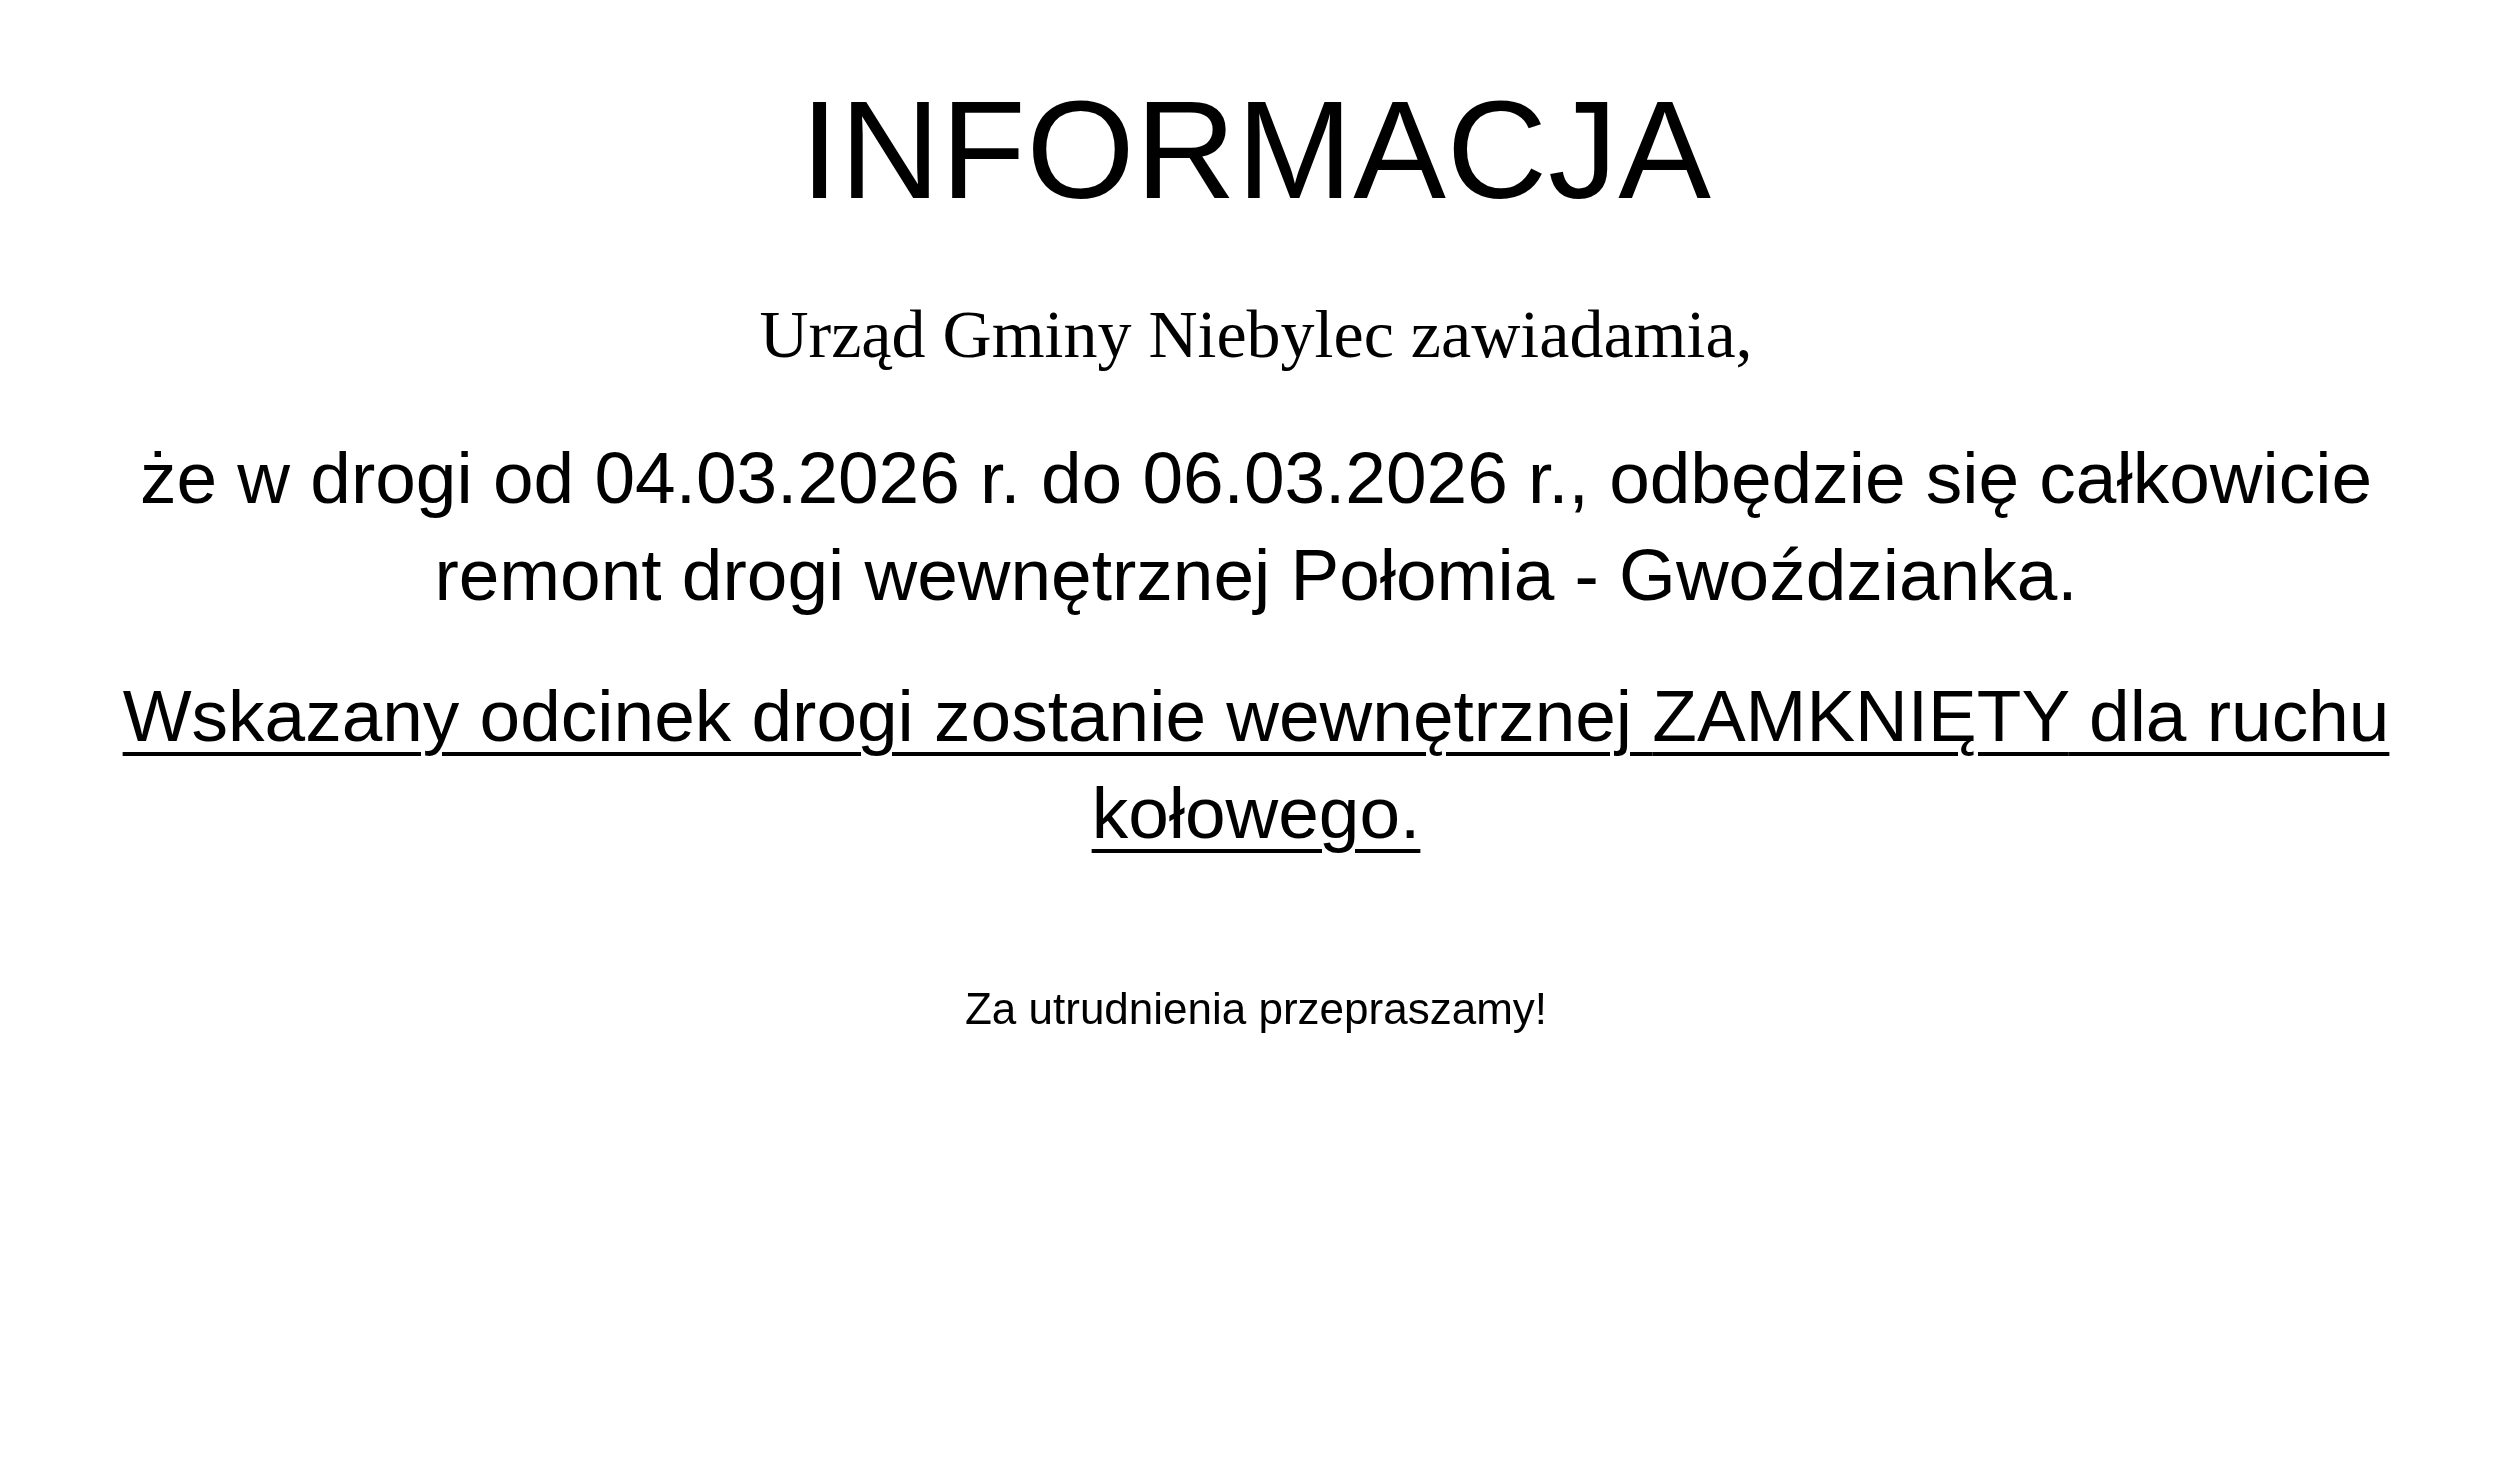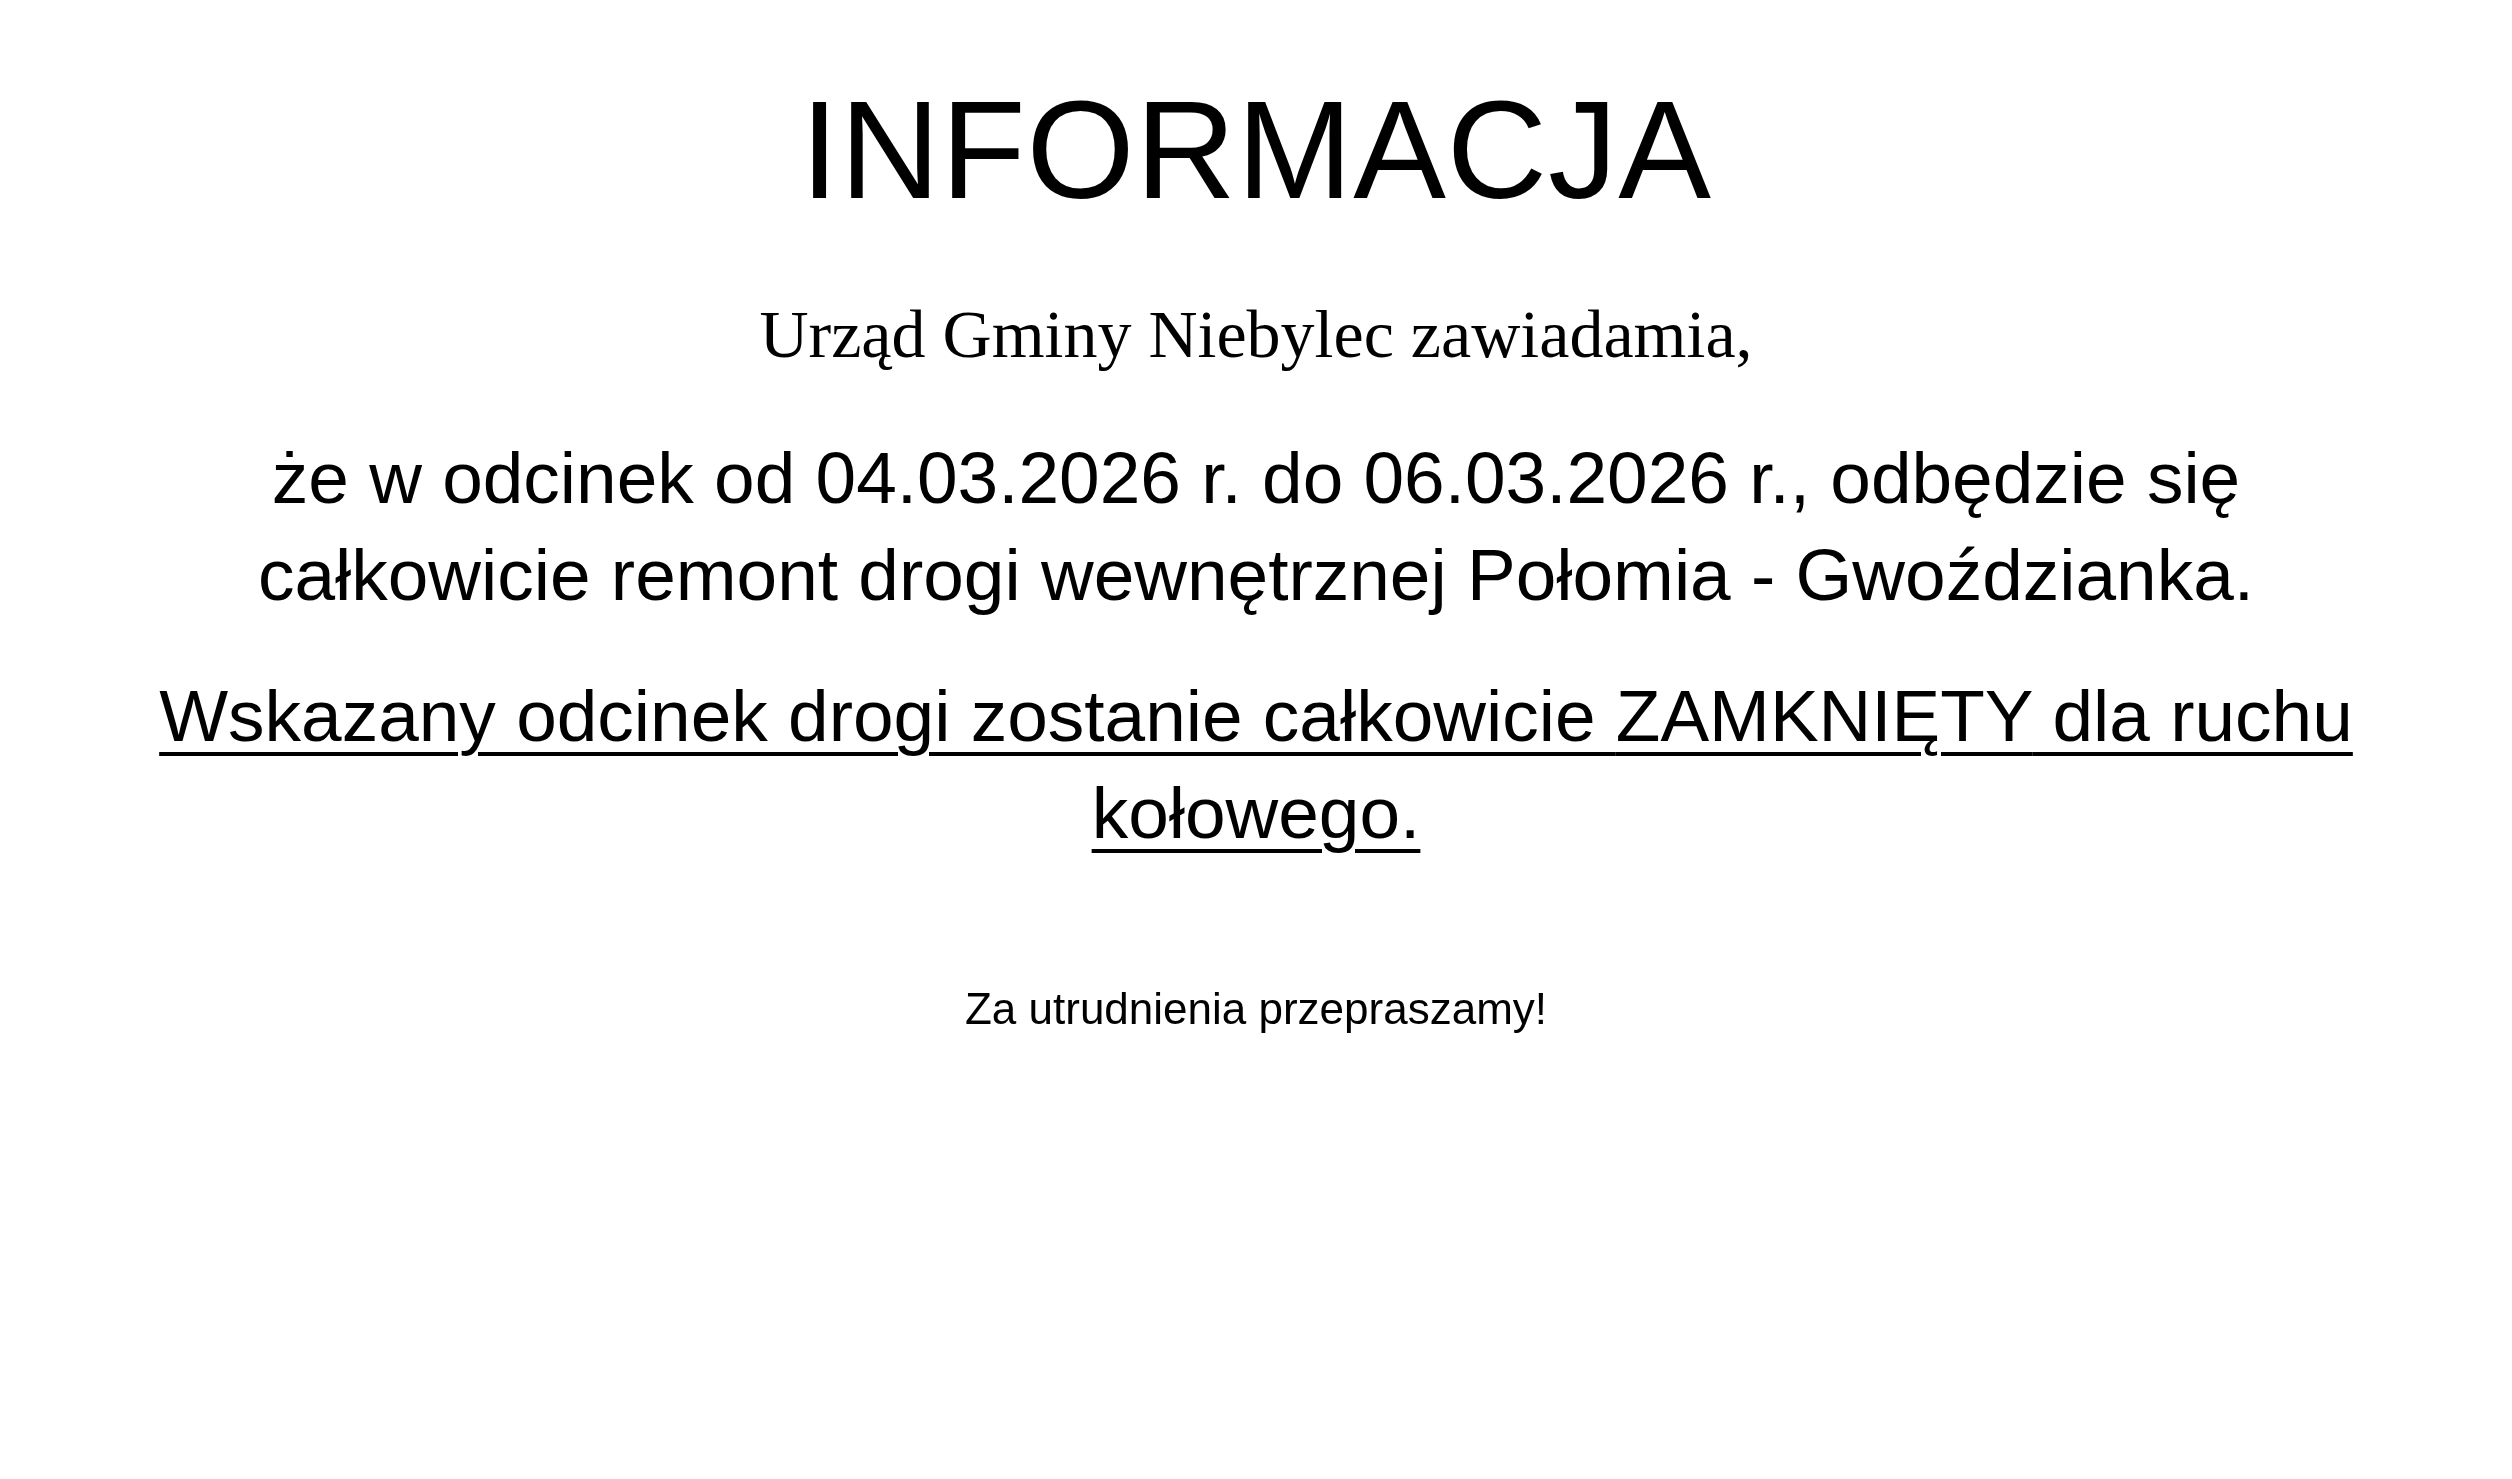--- a/index.html
+++ b/index.html
@@ -71,25 +71,25 @@
 </head>
 <body>
 
 <div class="page">
 
   <h1 class="title">INFORMACJA</h1>
 
   <p class="para lead">Urząd Gminy Niebylec zawiadamia,</p>
 
   <p class="para body-text">
-    <span>że w odcinek </span><b class="bold">od 04.03.2026 r. do 06.03.2026  r.</b><span>, odbędzie się całkowicie remont drogi wewnętrznej Połomia - Gwoździanka.</span>
+    <span>że w drogi </span><b class="bold">od 04.03.2026 r. do 06.03.2026  r.</b><span>, odbędzie się całkowicie remont drogi wewnętrznej Połomia - Gwoździanka.</span>
   </p>
 
   <p class="para notice">
-    <span class="underline-block"><span>Wskazany odcinek drogi zostanie całkowicie </span><b class="bold">ZAMKNIĘTY</b><span> dla ruchu kołowego.</span></span>
+    <span class="underline-block"><span>Wskazany odcinek drogi zostanie wewnętrznej </span><b class="bold">ZAMKNIĘTY</b><span> dla ruchu kołowego.</span></span>
   </p>
 
   <div class="spacer-lg"></div>
 
   <p class="apology">Za utrudnienia przepraszamy!</p>
 
 </div>
 
 
 </body></html>

